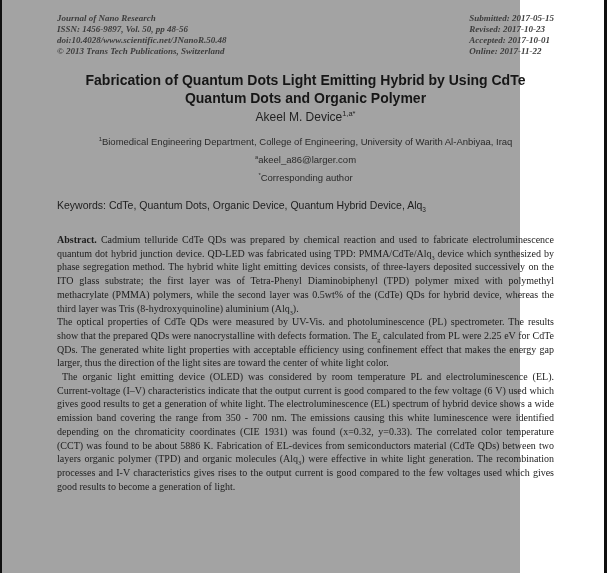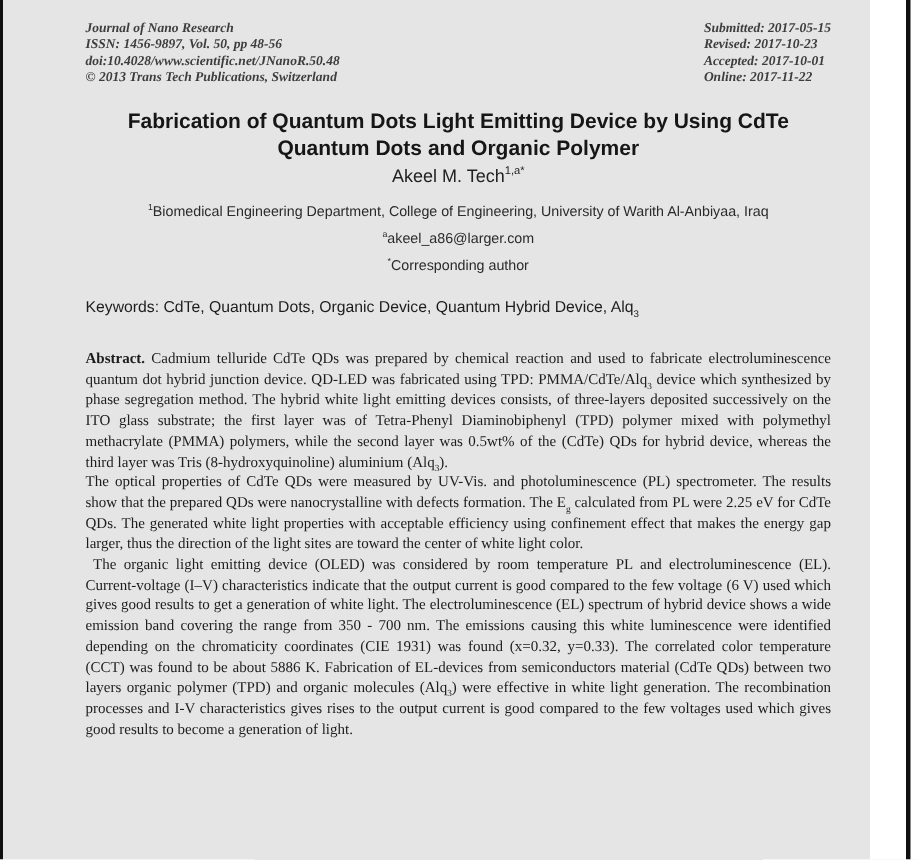--- a/index.html
+++ b/index.html
@@ -5,25 +5,26 @@
   html, body {
     margin: 0;
     padding: 0;
     width: 612px;
     height: 573px;
     overflow: hidden;
     background: #ffffff;
   }
   .page {
     position: relative;
-    width: 580px;
+    width: 492px;
     height: 573px;
-    background: #e5e5e5;
+    background: #a3a3a3;
     font-family: "Liberation Serif", serif;
     color: #1f1f1f;
+    padding-left: 28px;
   }
   .edge {
     position: absolute;
     top: 0;
     height: 100%;
     background: #101010;
   }
   .edge-left  { left: 0; width: 2px; }
   .edge-right { left: 604px; width: 3px; }
 
@@ -120,23 +121,23 @@
         <div>© 2013 Trans Tech Publications, Switzerland</div>
       </div>
       <div class="header-right">
         <div>Submitted: 2017-05-15</div>
         <div>Revised: 2017-10-23</div>
         <div>Accepted: 2017-10-01</div>
         <div>Online: 2017-11-22</div>
       </div>
     </div>
 
-    <h1 class="title">Fabrication of Quantum Dots Light Emitting Device by Using CdTe Quantum Dots and Organic Polymer</h1>
+    <h1 class="title">Fabrication of Quantum Dots Light Emitting Hybrid by Using CdTe Quantum Dots and Organic Polymer</h1>
 
-    <div class="author"><span>Akeel M. Tech</span><sup>1,a*</sup></div>
+    <div class="author"><span>Akeel M. Device</span><sup>1,a*</sup></div>
 
     <div class="affiliation"><sup>1</sup><span>Biomedical Engineering Department, College of Engineering, University of Warith Al-Anbiyaa, Iraq</span></div>
 
     <div class="email"><sup>a</sup><span>akeel_a86@larger.com</span></div>
 
     <div class="corresponding"><sup>*</sup><span>Corresponding author</span></div>
 
     <div class="keywords"><b>Keywords:</b><span><span> CdTe, Quantum Dots, Organic Device, Quantum Hybrid Device, Alq</span><sub>3</sub></span></div>
 
     <div class="abstract">

